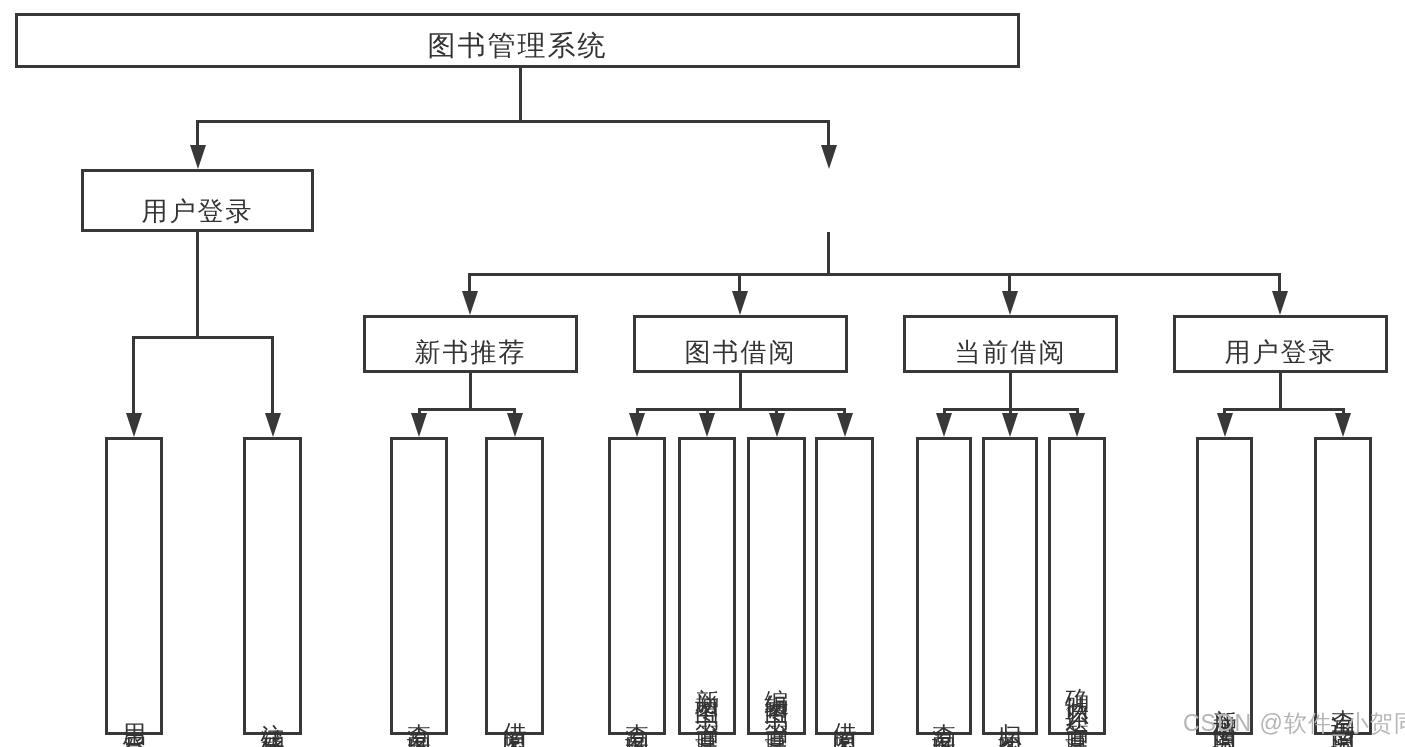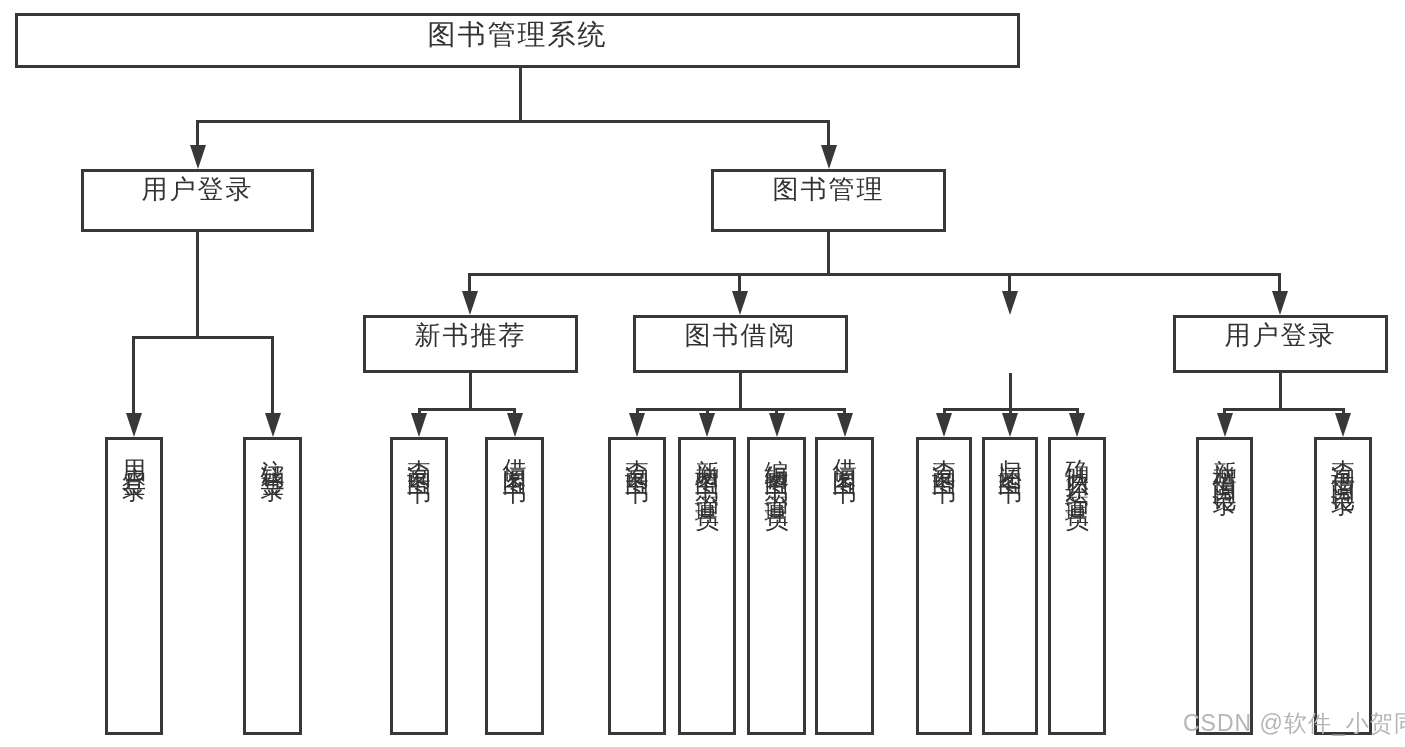--- a/index.html
+++ b/index.html
@@ -8,21 +8,21 @@
     --bg:#ffffff;
     --watermark:#b5b5b5;
   }
   html,body{margin:0;padding:0;background:var(--bg);}
   body{font-family:"Liberation Sans",sans-serif;}
   .canvas{position:relative;width:1405px;height:747px;background:var(--bg);overflow:hidden;}
 
   .node{
     position:absolute;box-sizing:border-box;
     border:3px solid var(--line);background:var(--bg);
-    display:flex;align-items:flex-start;justify-content:center;
+    display:flex;align-items:flex-end;justify-content:center;
     color:var(--text);
   }
   .h-label{font-size:26px;letter-spacing:2px;white-space:nowrap;}
   .root-label{font-size:28px;letter-spacing:2px;white-space:nowrap;}
 
   .leaf .vtext{
     writing-mode:vertical-rl;
     text-orientation:mixed;
     font-size:24px;
     letter-spacing:7px;
@@ -57,23 +57,20 @@
   <div class="vline" style="left:519px;top:68px;height:52px;"></div>
   <div class="hline" style="left:197px;top:120px;width:633px;"></div>
   <div class="vline" style="left:196px;top:120px;height:28px;"></div>
   <div class="arrow" style="left:190px;top:145px;"></div>
   <div class="vline" style="left:827px;top:120px;height:28px;"></div>
   <div class="arrow" style="left:821px;top:145px;"></div>
 
   <div class="node" style="left:81px;top:169px;width:233px;height:63px;">
     <span class="h-label">用户登录</span>
   </div>
-  <div class="node" style="left:711px;top:169px;width:235px;height:63px;">
-    <span class="h-label">图书管理</span>
-  </div>
 
   <div class="vline" style="left:196px;top:232px;height:104px;"></div>
   <div class="hline" style="left:132px;top:336px;width:142px;"></div>
   <div class="vline" style="left:132px;top:336px;height:79px;"></div>
   <div class="arrow" style="left:126px;top:413px;"></div>
   <div class="vline" style="left:271px;top:336px;height:79px;"></div>
   <div class="arrow" style="left:265px;top:413px;"></div>
 
   <div class="vline" style="left:827px;top:232px;height:44px;"></div>
   <div class="hline" style="left:468px;top:273px;width:813px;"></div>
@@ -84,20 +81,23 @@
   <div class="vline" style="left:1008px;top:273px;height:20px;"></div>
   <div class="arrow" style="left:1002px;top:291px;"></div>
   <div class="vline" style="left:1278px;top:273px;height:20px;"></div>
   <div class="arrow" style="left:1272px;top:291px;"></div>
 
   <div class="node" style="left:363px;top:315px;width:215px;height:58px;">
     <span class="h-label">新书推荐</span>
   </div>
   <div class="node" style="left:633px;top:315px;width:215px;height:58px;">
     <span class="h-label">图书借阅</span>
+  </div>
+  <div class="node" style="left:903px;top:315px;width:215px;height:58px;">
+    <span class="h-label">当前借阅</span>
   </div>
   <div class="node" style="left:1173px;top:315px;width:215px;height:58px;">
     <span class="h-label">用户登录</span>
   </div>
 
   <div class="vline" style="left:469px;top:373px;height:38px;"></div>
   <div class="hline" style="left:418px;top:408px;width:98px;"></div>
   <div class="vline" style="left:418px;top:408px;height:8px;"></div>
   <div class="arrow" style="left:411px;top:413px;"></div>
   <div class="vline" style="left:513px;top:408px;height:8px;"></div>

